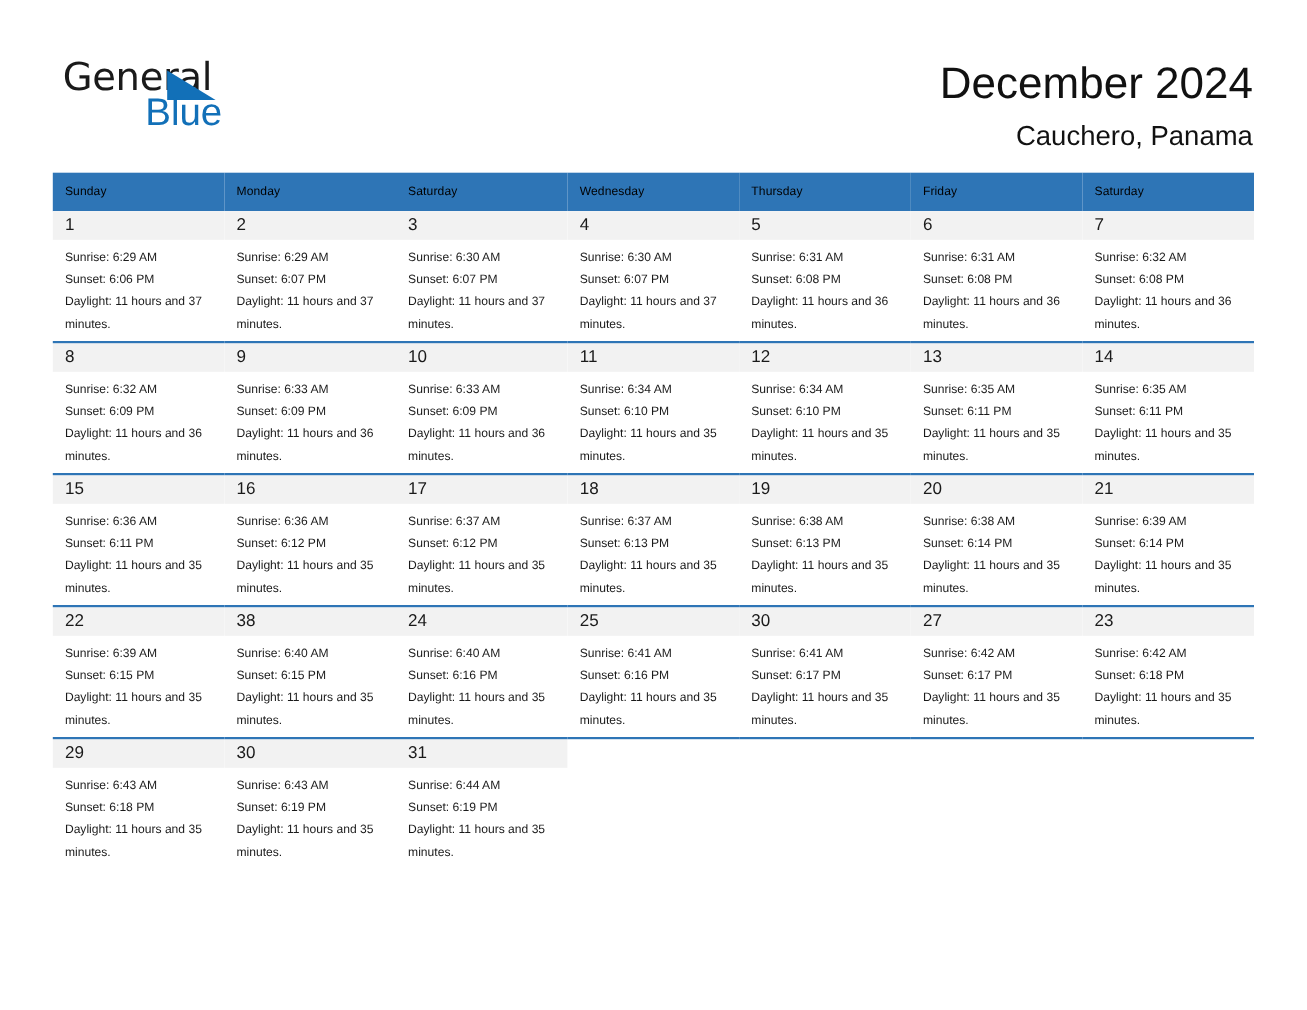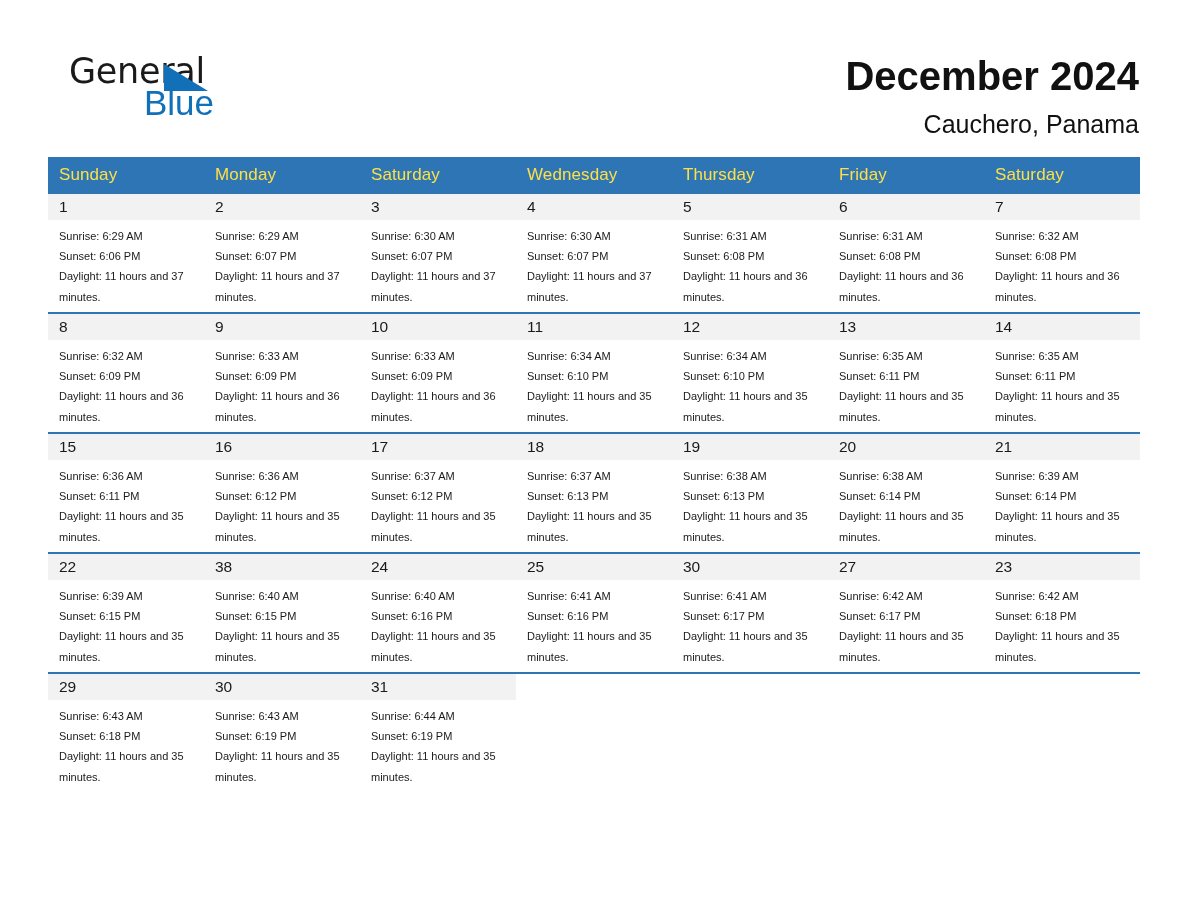--- a/index.html
+++ b/index.html
@@ -27,21 +27,20 @@
     left: 0; top: 0;
     width: 1188px;
     height: 155px;
   }
   .logo {
     position: absolute;
     left: 57px;
     top: 52px;
     width: 320px;
     height: 72px;
-    margin-left: 12px;
   }
   .logo-general {
     position: absolute;
     left: 0; top: 0;
     font-size: 35px;
     line-height: 38px;
     color: #1a1a1a;
     letter-spacing: -0.3px;
     font-family: "DejaVu Sans", sans-serif;
     font-weight: 400;
@@ -68,21 +67,20 @@
 
   .title {
     position: absolute;
     right: 49px;
     top: 52px;
     font-size: 40px;
     line-height: 48px;
     text-align: right;
     color: #111111;
     white-space: nowrap;
-    font-weight: bold;
   }
   .subtitle {
     position: absolute;
     right: 49px;
     top: 109px;
     font-size: 25px;
     line-height: 30px;
     text-align: left;
     color: #111111;
     white-space: nowrap;
@@ -97,22 +95,22 @@
   }
   table.cal {
     border-collapse: collapse;
     table-layout: fixed;
     width: 1092px;
   }
   table.cal col { width: 156px; }
 
   thead th {
     background: #2e75b6;
-    color: #fde047;
-    font-size: 17px;
+    color: #000000;
+    font-size: 11px;
     font-weight: 400;
     text-align: left;
     padding: 8px 0 9px 11px;
     height: 18px;
     vertical-align: middle;
     letter-spacing: 0.1px;
   }
 
   tbody tr.week > td {
     vertical-align: top;

